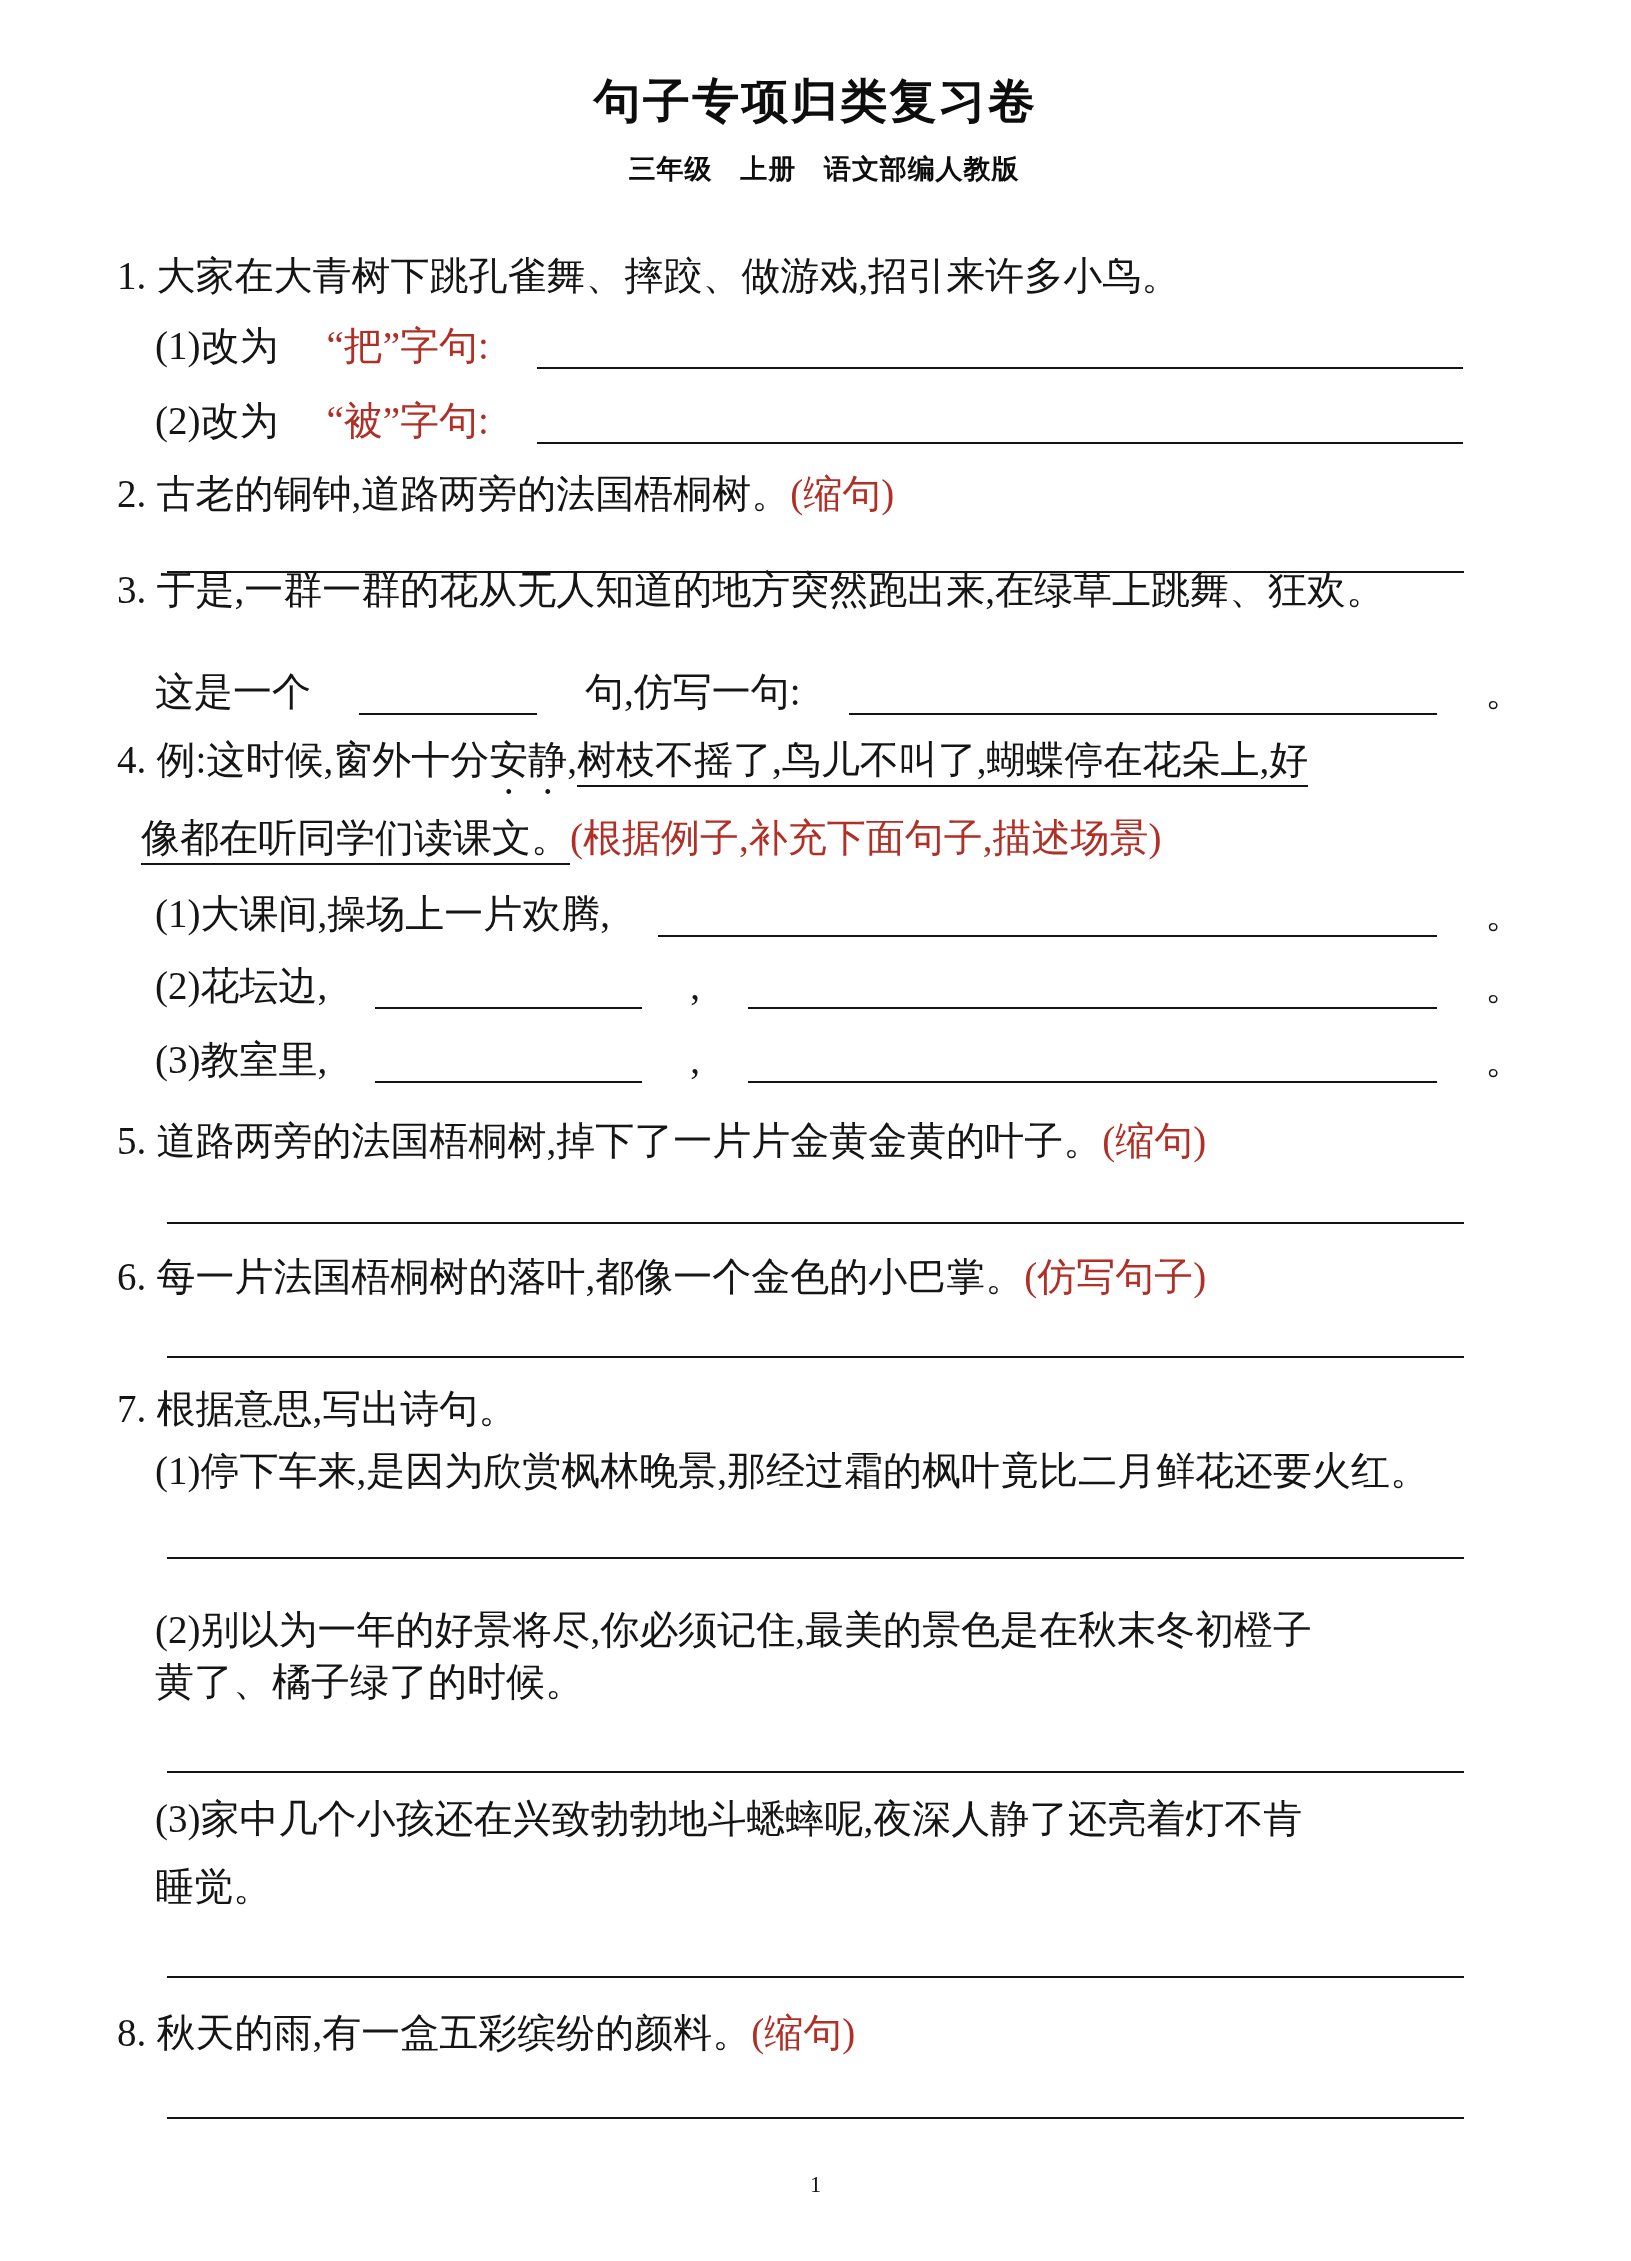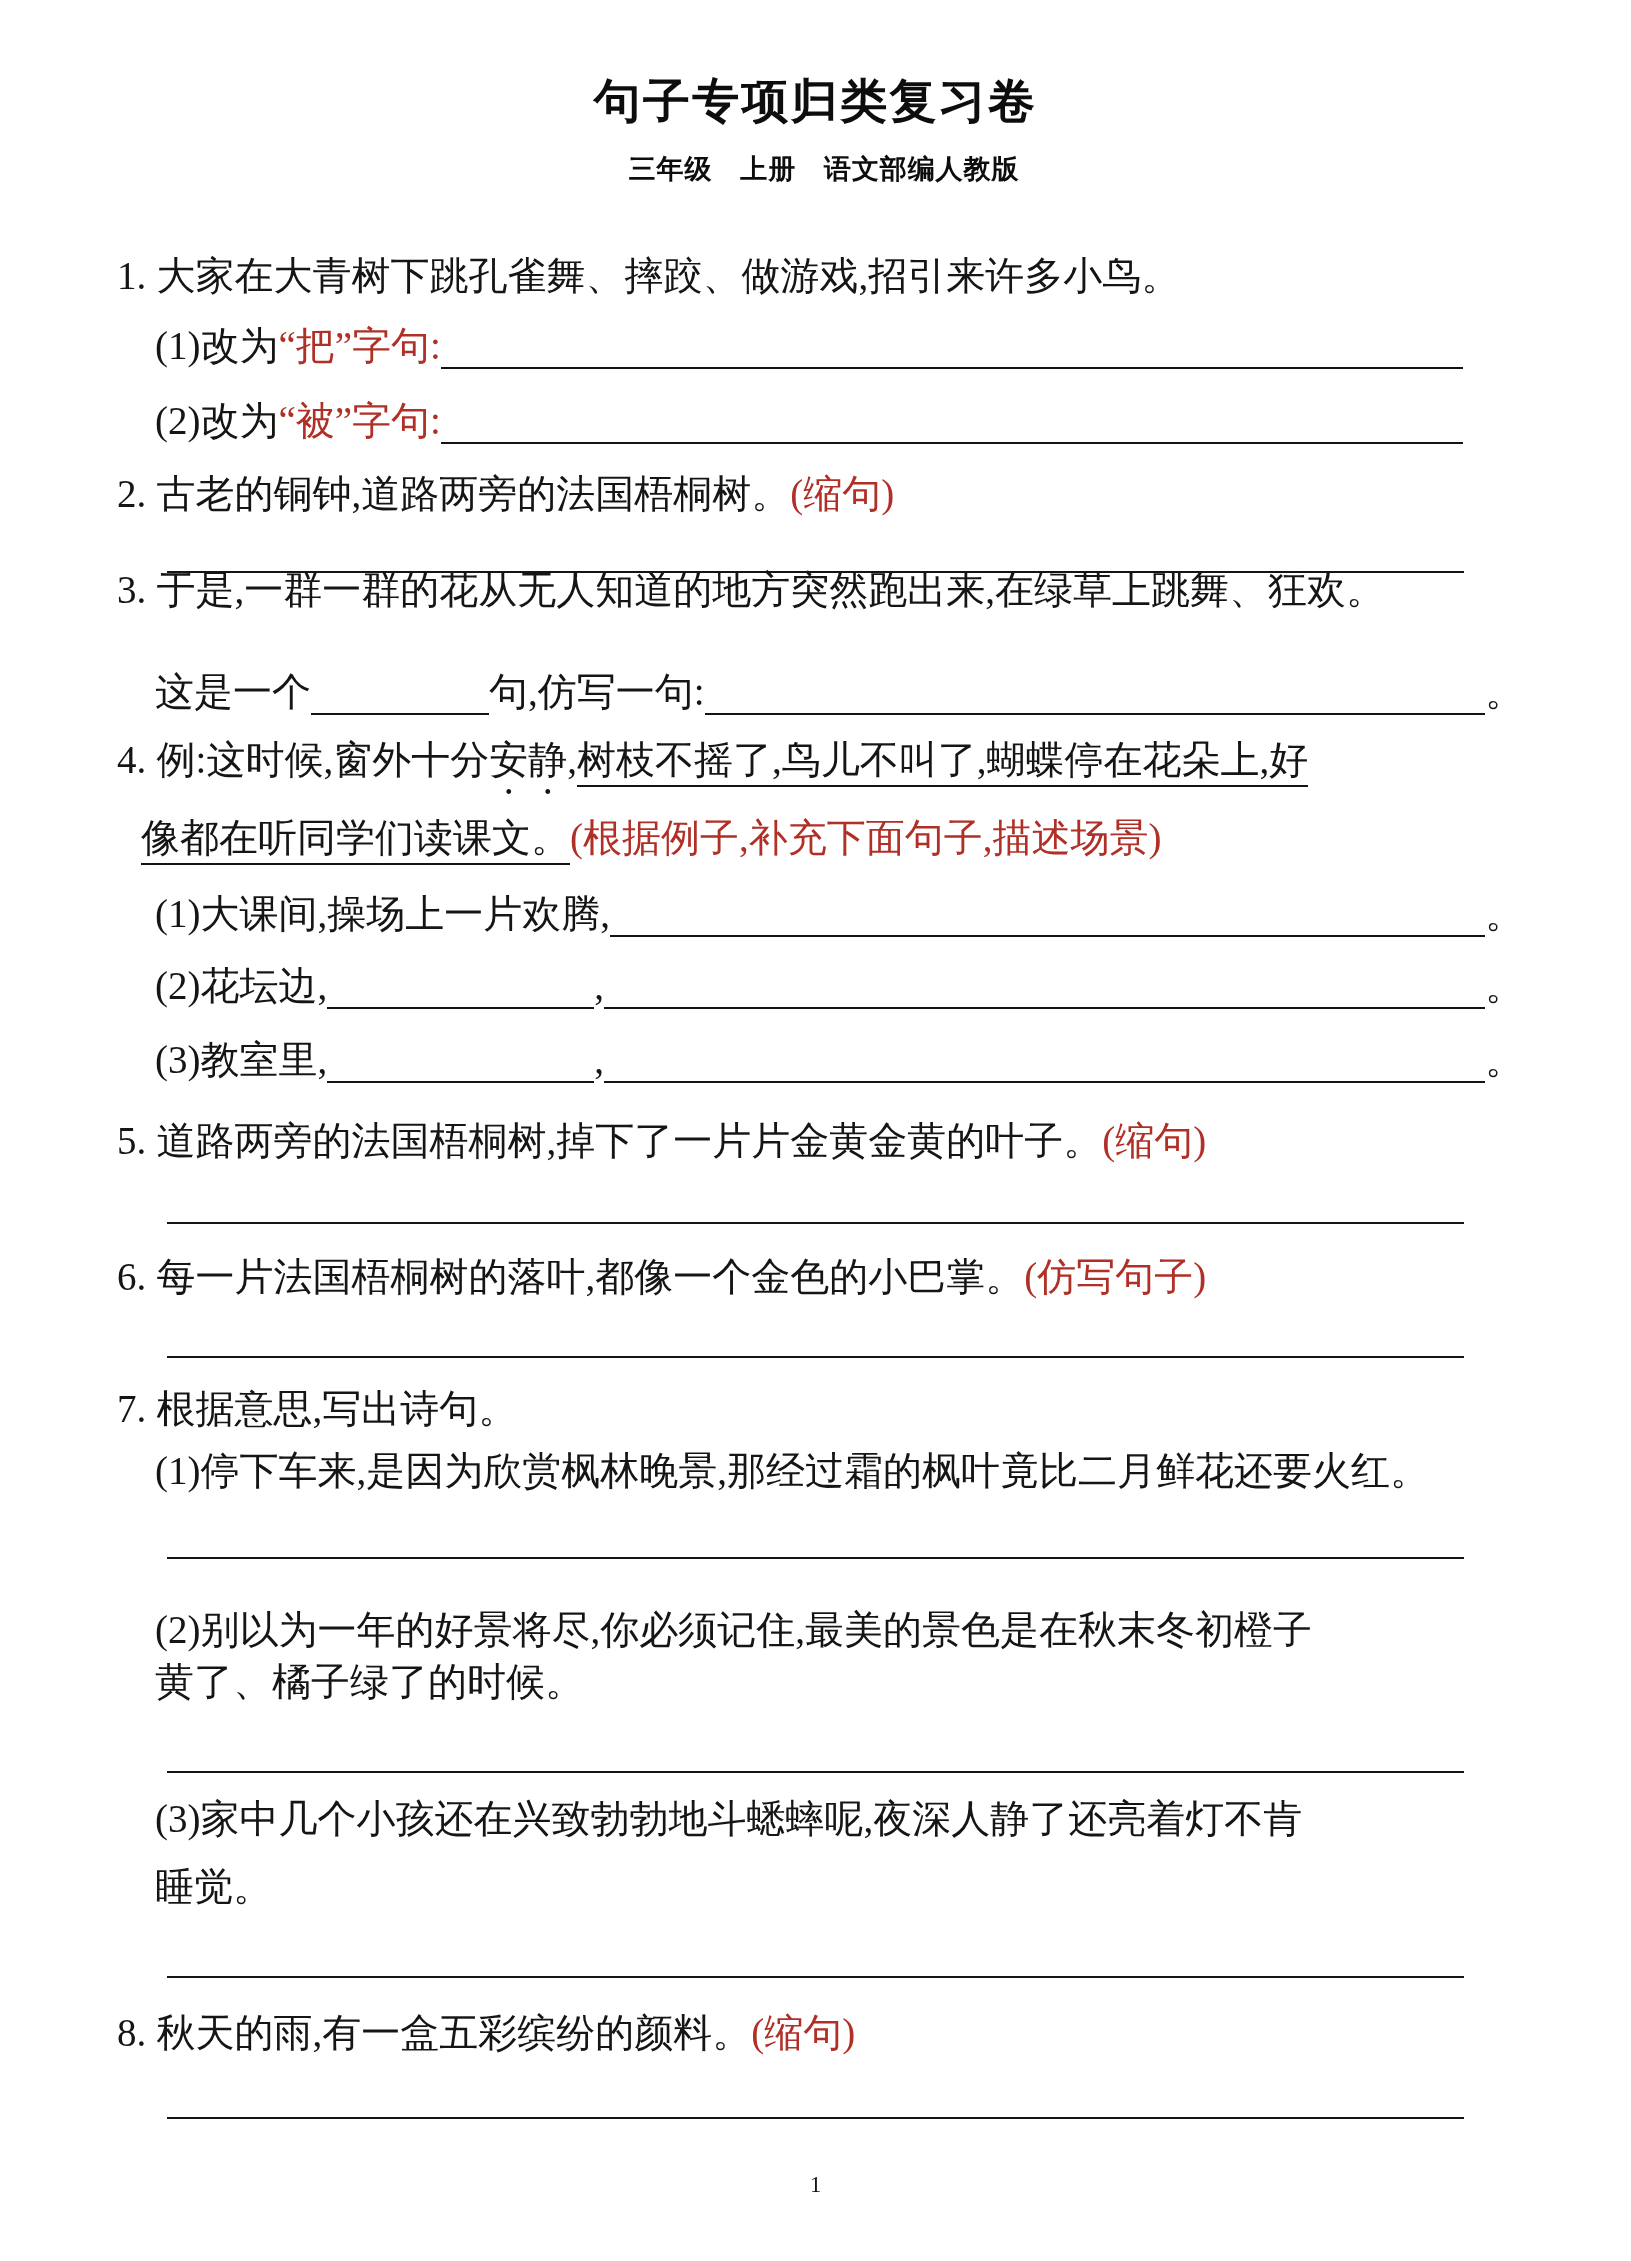--- a/index.html
+++ b/index.html
@@ -16,21 +16,21 @@
     position:absolute;
     left:117px;
     right:107px;
     font-size:39px;
     line-height:47px;
     white-space:nowrap;
     color:#151515;
   }
   .indent { left:155px; }
   .cont   { left:141px; }
-  .frow { display:flex; align-items:flex-end; }
+  .frow { display:flex; align-items:flex-end;gap:48px; }
   .num { display:inline-block; margin-right:10.3px; }
   .red { color:var(--red,#b02f26); }
   .ul {
     border-bottom:2.3px solid #141414;
     padding-bottom:4px;
   }
   .emph {
     -webkit-text-emphasis:filled dot #141414;
     -webkit-text-emphasis-position:under;
     text-emphasis:filled dot #141414;

